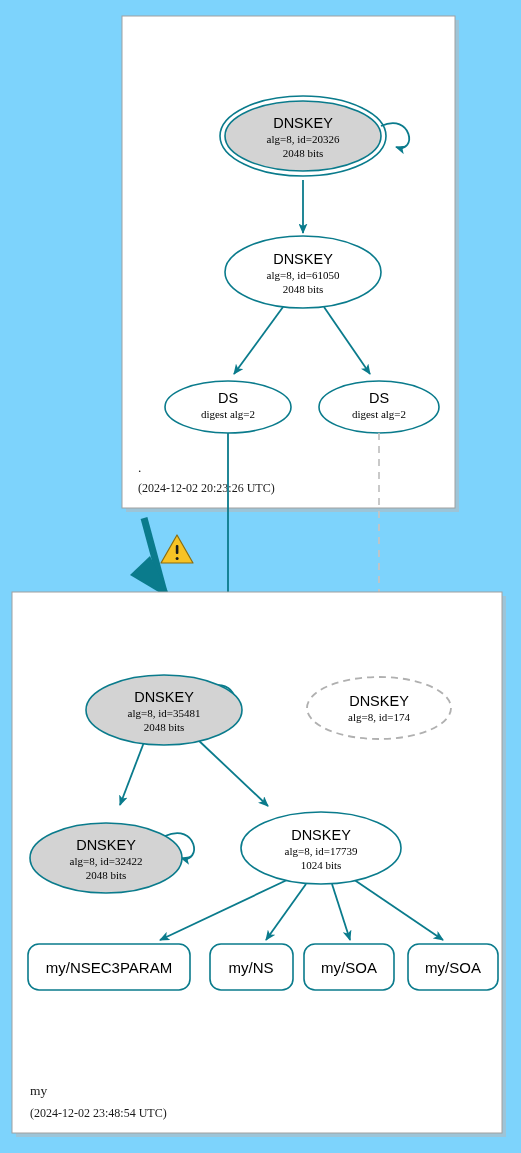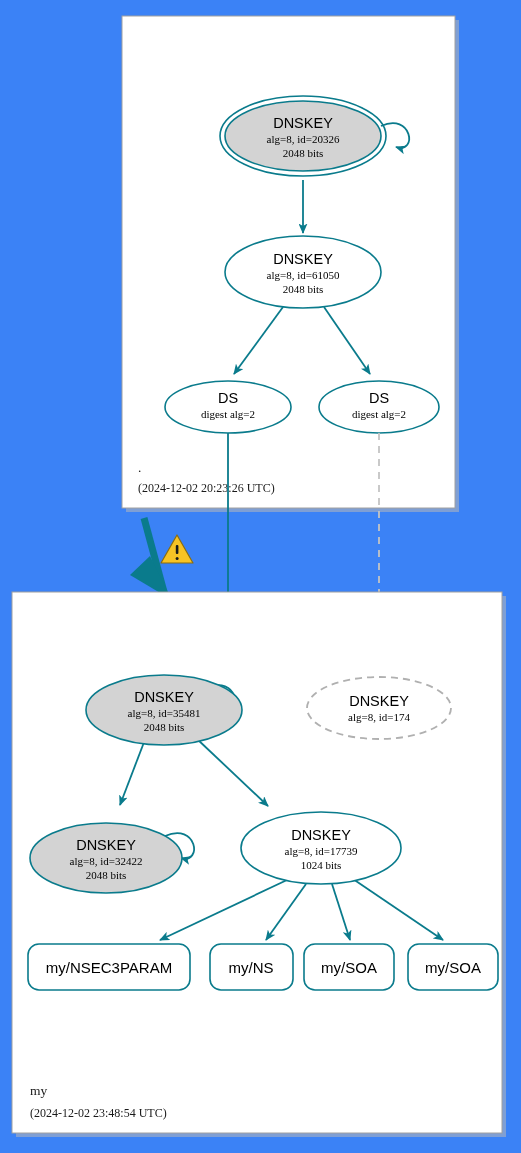--- a/index.html
+++ b/index.html
@@ -4,21 +4,21 @@
 <style>
   html, body {
     margin: 0;
     padding: 0;
     background: #ffffff;
   }
   #root {
     position: relative;
     width: 521px;
     height: 1153px;
-    background: #3b82f6;
+    background: #7dd3fc;
     font-family: "Liberation Sans", sans-serif;
     overflow: hidden;
   }
   svg#graph {
     position: absolute;
     top: 0;
     left: 0;
     width: 521px;
     height: 1153px;
   }

